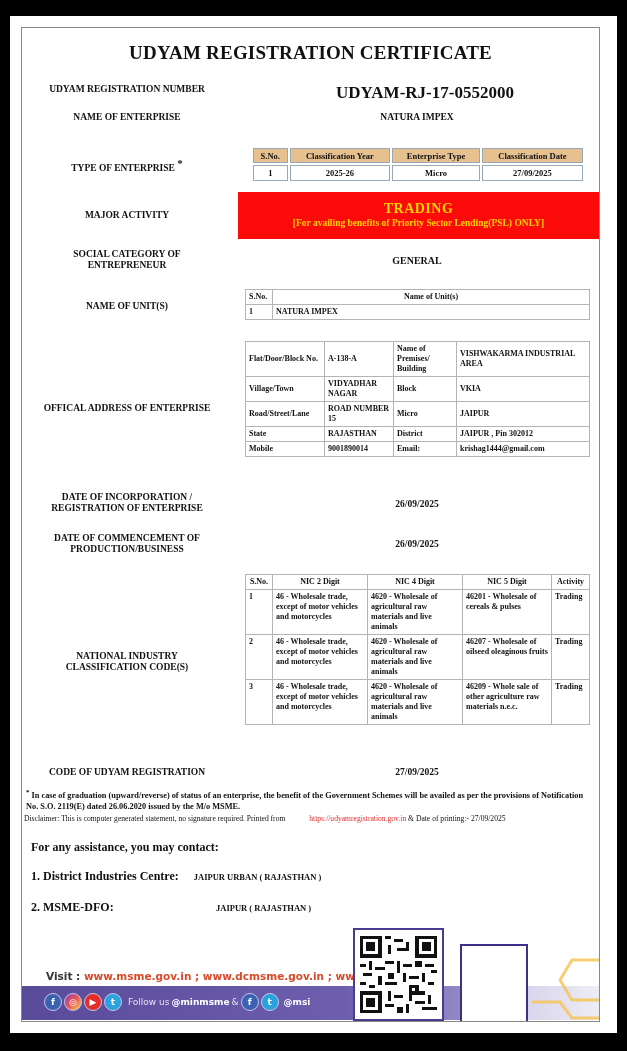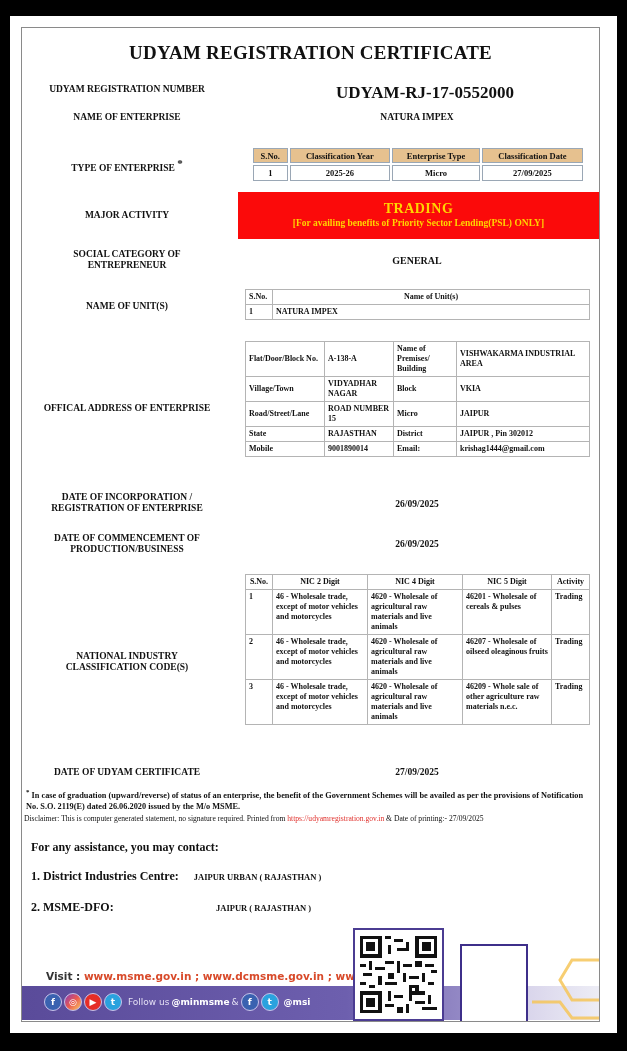--- a/index.html
+++ b/index.html
@@ -19,21 +19,21 @@
   .banner .t1 { color:#ffd400; font-weight:bold; font-size:14px; margin-top:9px; letter-spacing:0.5px; }
   .banner .t2 { color:#ffd400; font-weight:bold; font-size:9.5px; margin-top:1px; }
   .grid td, .grid th { border:1px solid #b4b4b4; font-size:8px; padding:2px 3px; vertical-align:middle; text-align:left; line-height:10px; }
   .units { left:223px; top:261px; width:345px; }
   .addr { left:223px; top:313px; width:345px; }
   .nic { left:223px; top:546px; width:345px; }
   .nic td { vertical-align:top; }
   .nic th { text-align:center; }
   .note { left:4px; width:570px; font-size:8.3px; font-weight:bold; line-height:11px; }
   .discl { left:2px; width:575px; font-size:7.6px; line-height:10px; white-space:nowrap; }
-  .discl .link { color:#e0302c; }
+  .discl .link { color:#e0302c;margin-left:22px; }
   .contact-h { left:9px; top:812px; font-size:12px; font-weight:bold; }
   .contact-row { left:9px; font-size:12px; font-weight:bold; }
   .contact-val { font-size:8.5px; font-weight:bold;margin-left:10px; }
   .visit { left:24px; top:942px; font-family:"DejaVu Sans", sans-serif; font-size:10.5px; font-weight:bold; color:#333; white-space:nowrap; }
   .visit .red { color:#d84a2a; }
   .band { left:0; top:958px; width:540px; height:34px; background:linear-gradient(90deg,#5a4b9a,#6d5fae 60%,#b4acd8); }
   .band-light { left:470px; top:958px; width:110px; height:34px; background:linear-gradient(90deg,#cfc9e6,#eeeef6); }
   .social { left:22px; top:965px; display:flex; align-items:center; gap:2px; font-family:"DejaVu Sans", sans-serif; font-size:9px; color:#e4e0f4; white-space:nowrap; }
   .ico { width:18px; height:18px; border-radius:50%; border:1.5px solid #c8c3ea; box-sizing:border-box; display:inline-flex; align-items:center; justify-content:center; font-size:9px; color:#fff; font-weight:bold; }
   .fb { background:#3a62b0; } .ig { background:linear-gradient(135deg,#8a3ab9,#e95950,#fccc63); } .yt { background:#e52d27; } .tw { background:#2aa2de; }
@@ -183,21 +183,21 @@
     <tr>
       <td>3</td>
       <td>46 - Wholesale trade, except of motor vehicles and motorcycles</td>
       <td>4620 - Wholesale of agricultural raw materials and live animals</td>
       <td>46209 - Whole sale of other agriculture raw materials n.e.c.</td>
       <td>Trading</td>
     </tr>
   </tbody>
     </table>
 
-  <div class="abs lbl" style="left:0;top:739px;width:210px;">DATE OF UDYAM CERTIFICATE</div>
+  <div class="abs lbl" style="left:0;top:739px;width:210px;">CODE OF UDYAM REGISTRATION</div>
   <div class="abs val" style="left:215px;top:739px;font-size:9.5px;">27/09/2025</div>
 
   <div class="abs note" style="top:758px;">
     <sup>*</sup>
     <span>In case of graduation (upward/reverse) of status of an enterprise, the benefit of the Government Schemes will be availed as per the provisions of Notification No. S.O. 2119(E) dated    26.06.2020 issued by the M/o MSME.</span>
   </div>
   <div class="abs discl" style="top:786px;">
     <span>Disclaimer: This is computer generated statement, no signature required. Printed from </span><span class="link">https://udyamregistration.gov.in</span><span> &amp; Date of printing:- 27/09/2025</span>
   </div>
 

